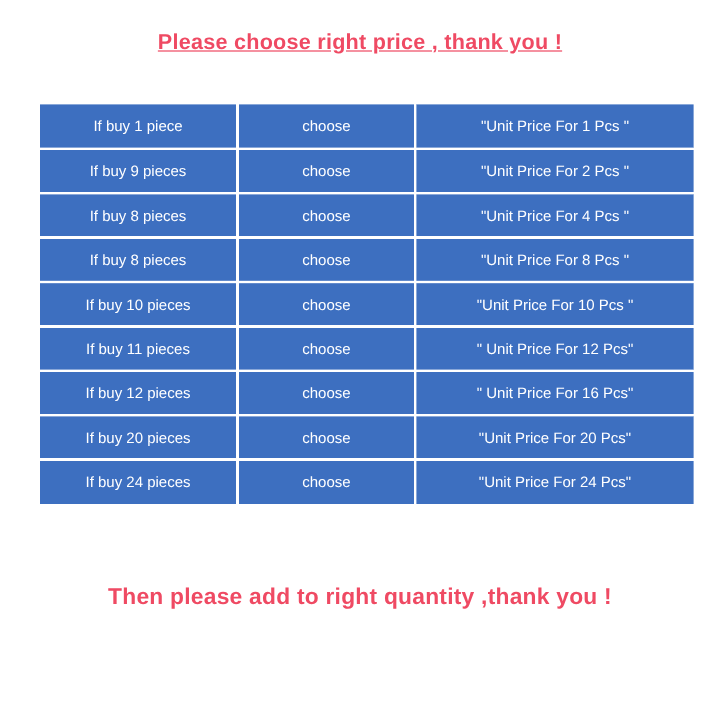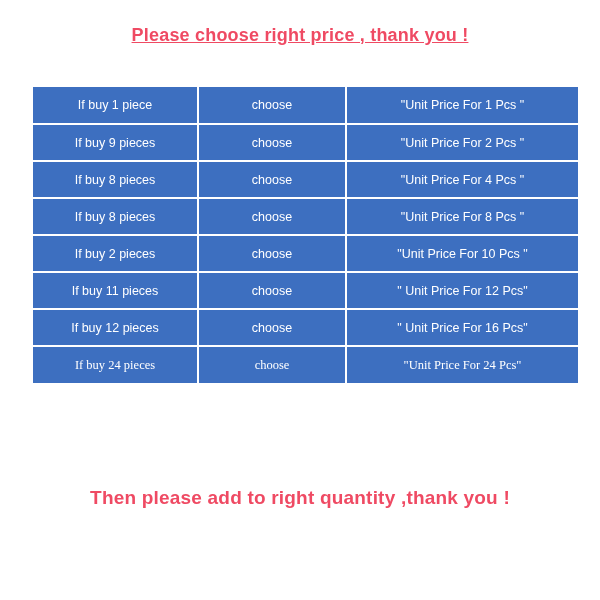--- a/index.html
+++ b/index.html
@@ -57,21 +57,20 @@
     text-align: center;
     vertical-align: middle;
     border-bottom: 2px solid #ffffff;
     border-right: 2px solid #ffffff;
     padding: 0;
     overflow: hidden;
     white-space: nowrap;
   }
   .price-table tr:last-child td {
     border-bottom: none;
-    font-family: Liberation Serif, serif;
   }
   .price-table td.col-price {
     border-right: none;
   }
   .col-qty   { width: 165px; }
   .col-act   { width: 148px; }
   .col-price { width: 232px; }
 
   
   #bottom-strip {
@@ -108,33 +107,38 @@
         <td>If buy  8  pieces</td>
         <td>choose</td>
         <td class="col-price">"Unit Price For  4 Pcs "</td>
       </tr>
       <tr>
         <td>If buy  8  pieces</td>
         <td>choose</td>
         <td class="col-price">"Unit Price For  8  Pcs "</td>
       </tr>
       <tr>
-        <td>If buy  2  pieces</td>
+        <td>If buy  10  pieces</td>
         <td>choose</td>
         <td class="col-price">"Unit Price For  10  Pcs "</td>
       </tr>
       <tr>
         <td>If buy  11  pieces</td>
         <td>choose</td>
         <td class="col-price">" Unit Price For  12 Pcs"</td>
       </tr>
       <tr>
         <td>If buy  12  pieces</td>
         <td>choose</td>
         <td class="col-price">" Unit Price For  16  Pcs"</td>
+      </tr>
+      <tr>
+        <td>If buy  20  pieces</td>
+        <td>choose</td>
+        <td class="col-price">"Unit Price For  20  Pcs"</td>
       </tr>
       <tr>
         <td>If buy  24  pieces</td>
         <td>choose</td>
         <td class="col-price">"Unit Price For  24  Pcs"</td>
       </tr>
     </tbody>
 </table>
 
 <div class="headline" id="title-bottom">Then please add to right quantity ,thank you !</div>

